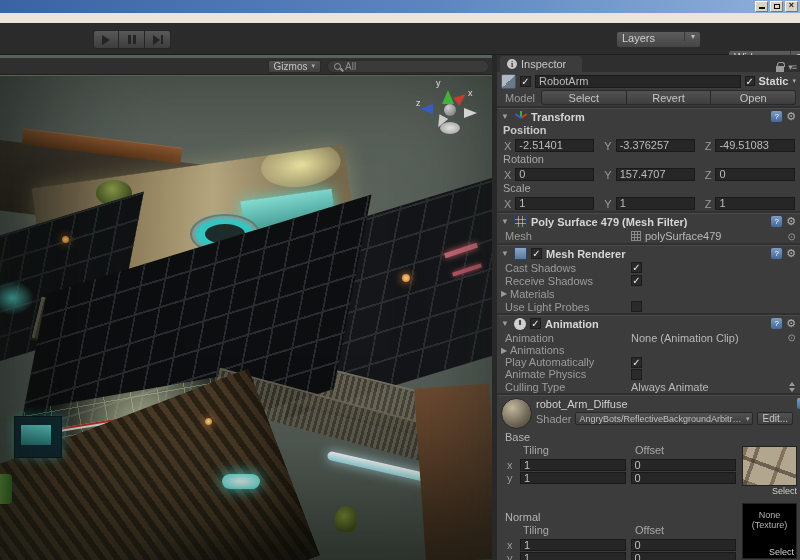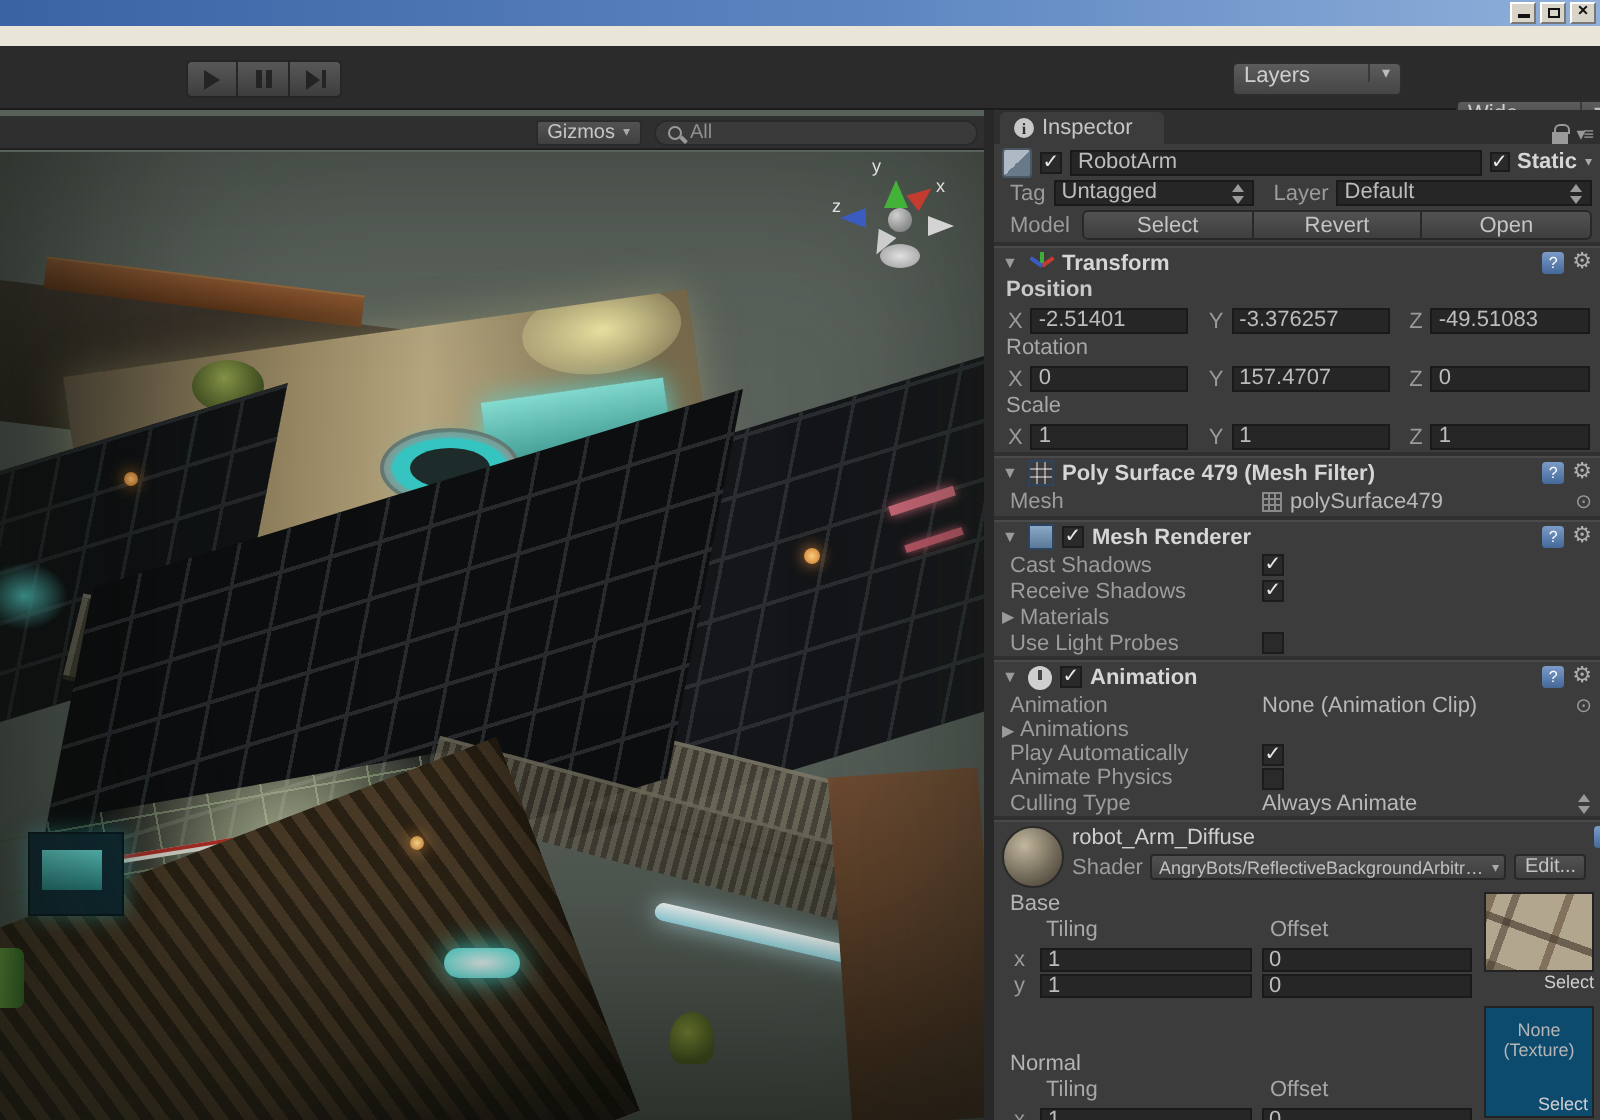--- a/index.html
+++ b/index.html
@@ -230,21 +230,21 @@
     display:flex; align-items:center; padding:0 3px; overflow:hidden; white-space:nowrap; }
   .shader-dd .txt { overflow:hidden; text-overflow:ellipsis; }
   .shader-dd .arr { margin-left:auto; font-size:7px; color:#aaa; padding-left:2px; }
   .thumb { position:absolute; right:3px; width:55px; }
   .thumb .img { width:55px; height:40px; background:#b3a68e;
     background-image:linear-gradient(110deg,rgba(90,70,50,.55) 0 8%,transparent 8% 20%,
       rgba(60,50,40,.5) 20% 26%,transparent 26% 60%,rgba(80,60,45,.5) 60% 66%,transparent 66%),
       linear-gradient(20deg,rgba(70,60,45,.5) 0 10%,transparent 10% 45%,rgba(50,40,30,.55) 45% 52%,transparent 52%);
     border:1px solid #222; }
   .thumb .sel { text-align:right; font-size:9px; color:#cfcfcf; height:10px; line-height:10px; }
-  .none-box { position:absolute; right:3px; top:448px; width:55px; height:56px; background:#0c4a6e;
+  .none-box { position:absolute; right:3px; top:448px; width:55px; height:56px; background:#000000;
     border:1px solid #222; color:#b4b4b4; font-size:9px; text-align:center; padding-top:6px; }
   .none-box .sel { position:absolute; bottom:1px; right:2px; font-size:9px; color:#cfcfcf; }
   .subcol { display:flex; padding-left:26px; }
   .subcol .c1 { width:112px; color:#a8a8a8; }
   .subcol .c2 { color:#a8a8a8; }
   .trow { display:flex; align-items:center; gap:5px; padding:0 64px 0 10px; height:13px; }
   .trow .ax { width:8px; color:#9a9a9a; }
   .trow .fld { flex:1; height:12px; }
 </style>
 </head>
@@ -371,32 +371,20 @@
 
   <div class="row" style="height:16px;gap:4px;margin-top:1px">
     <span class="gob-ico"></span>
     <span class="chk">✓</span>
     <div class="fld" style="flex:1">RobotArm</div>
     <span class="chk" style="width:10px;height:10px">✓</span>
     <span style="font-weight:bold;color:#d6d6d6">Static</span>
     <span style="font-size:7px;color:#aaa">▾</span>
   </div>
 
-  <div class="row" style="height:15px;gap:4px">
-    <span style="padding-left:4px">Tag</span>
-    <div class="fld" style="width:100px;display:flex;align-items:center">
-      <span>Untagged</span>
-      <span class="pop" style="margin-left:auto"></span>
-    </div>
-    <span style="padding-left:6px">Layer</span>
-    <div class="fld" style="flex:1;display:flex;align-items:center">
-      <span>Default</span>
-      <span class="pop" style="margin-left:auto"></span>
-    </div>
-  </div>
 
   <div class="row" style="height:17px;gap:0">
     <span style="padding-left:4px;flex:0 0 40px">Model</span>
     <div class="btn" style="flex:1;border-radius:3px 0 0 3px">Select</div>
     <div class="btn" style="flex:1;border-left:none">Revert</div>
     <div class="btn" style="flex:1;border-left:none;border-radius:0 3px 3px 0">Open</div>
   </div>
 
   <div class="comp-hdr">
     <span class="exp">▼</span>

